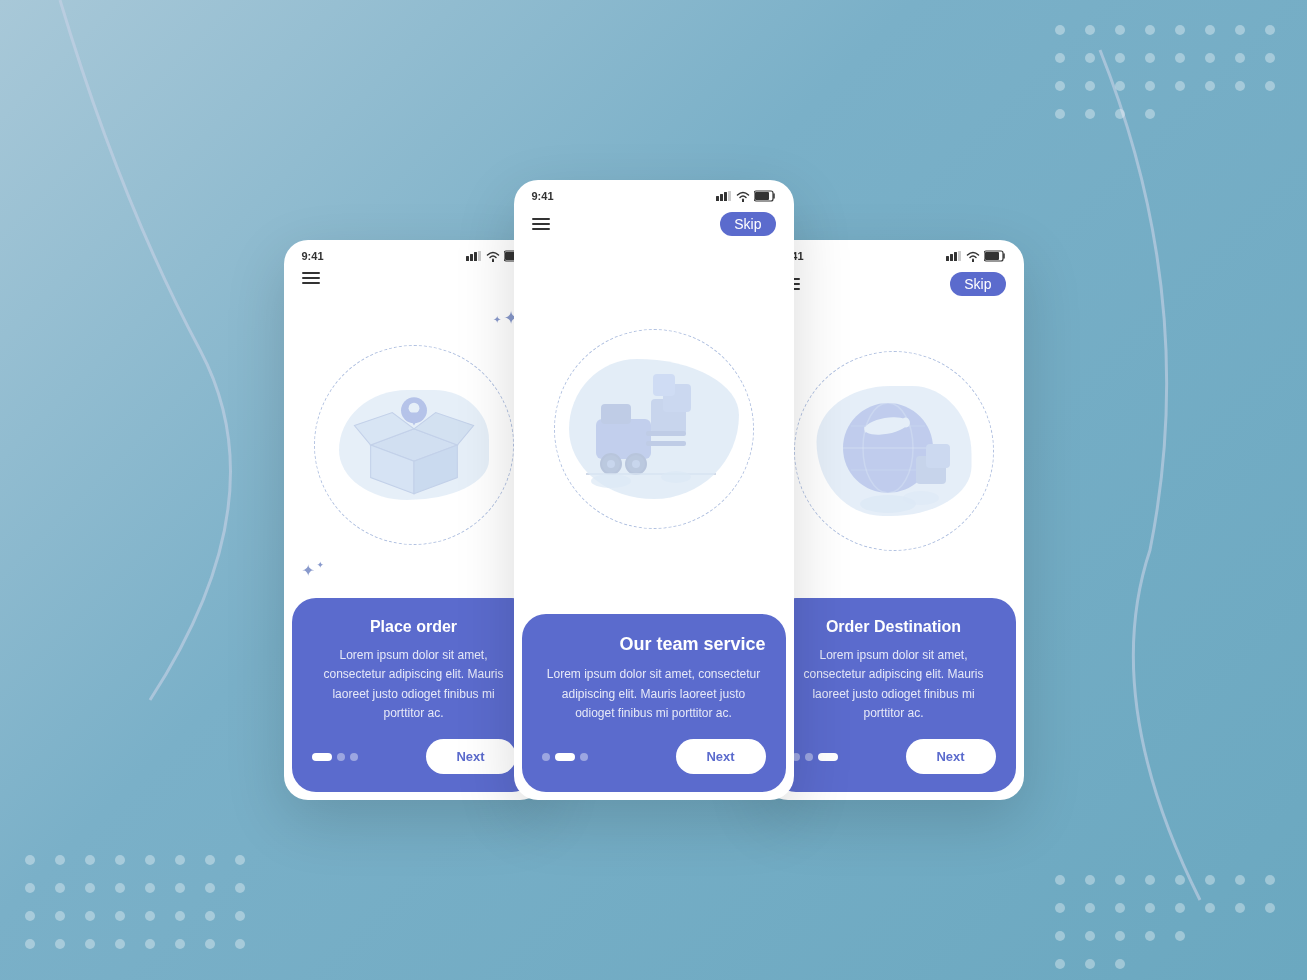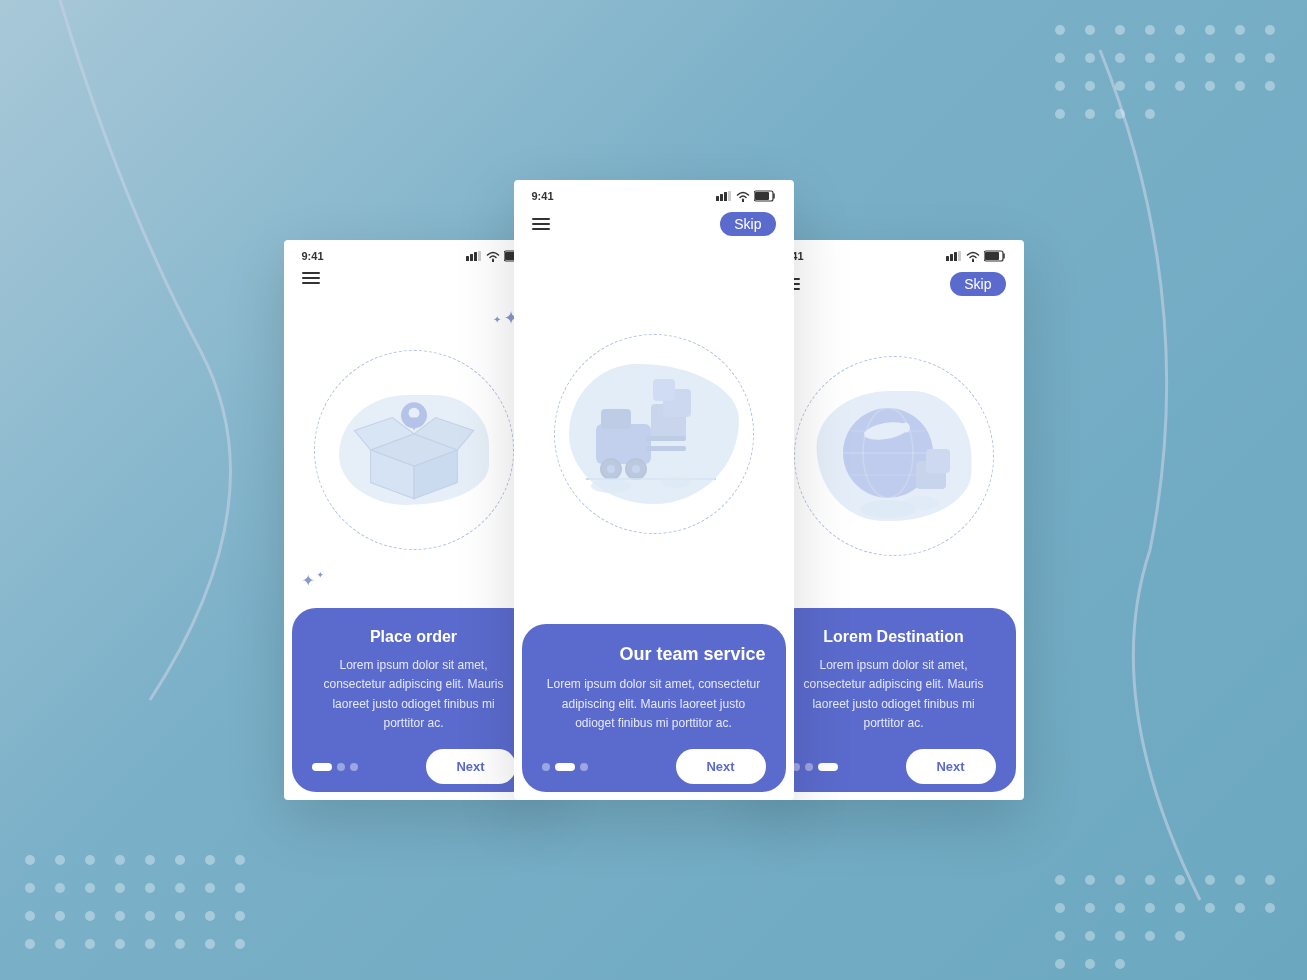--- a/index.html
+++ b/index.html
@@ -22,21 +22,21 @@
       align-items: center;
       justify-content: center;
       gap: 0px;
       position: relative;
       z-index: 1;
     }
 
     
     .phone-screen {
       background: white;
-      border-radius: 4px;
+      border-radius: 24px;
       overflow: hidden;
       box-shadow: 0 20px 60px rgba(0,0,0,0.15);
       display: flex;
       flex-direction: column;
       position: relative;
     }
 
     .phone-screen.left {
       width: 260px;
       height: 560px;
@@ -129,21 +129,21 @@
       border-radius: 50%;
       top: 50%;
       left: 50%;
       transform: translate(-50%, -50%);
     }
 
     
     .bottom-card {
       background: #5b6bcd;
       border-radius: 24px;
-      padding: 20px 20px 8px;
+      padding: 20px 20px 18px;
       margin: 0 8px 8px;
       flex-shrink: 0;
     }
 
     .card-title {
       color: white;
       font-size: 16px;
       font-weight: 700;
       text-align: center;
       margin-bottom: 10px;
@@ -506,21 +506,21 @@
         </g>
 
         <rect x="90" y="70" width="30" height="28" rx="4" fill="#8898cc"></rect>
         <rect x="100" y="58" width="24" height="24" rx="4" fill="#9aabdd"></rect>
 
         <ellipse cx="62" cy="118" rx="28" ry="9" fill="#dce8f5" opacity="0.8"></ellipse>
         <ellipse cx="95" cy="112" rx="18" ry="7" fill="#dce8f5" opacity="0.6"></ellipse>
       </svg>
     </div>
     <div class="bottom-card">
-      <div class="card-title">Lorem Destination</div>
+      <div class="card-title">Order Destination</div>
       <div class="card-body">Lorem ipsum dolor sit amet, consectetur adipiscing elit. Mauris laoreet justo odioget finibus mi porttitor ac.</div>
       <div class="card-footer">
         <div class="dots-indicator">
           <div class="ind-dot"></div>
           <div class="ind-dot"></div>
           <div class="ind-dot active"></div>
         </div>
         <button class="next-btn">Next</button>
       </div>
     </div>

